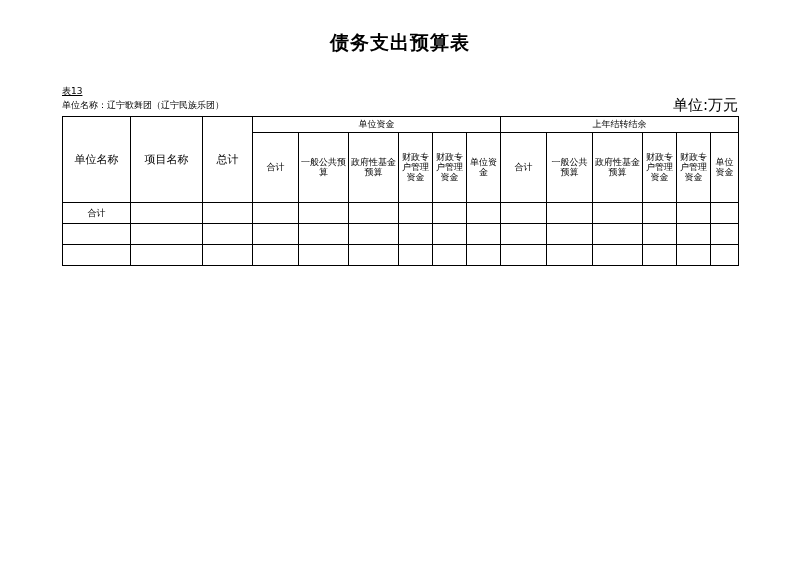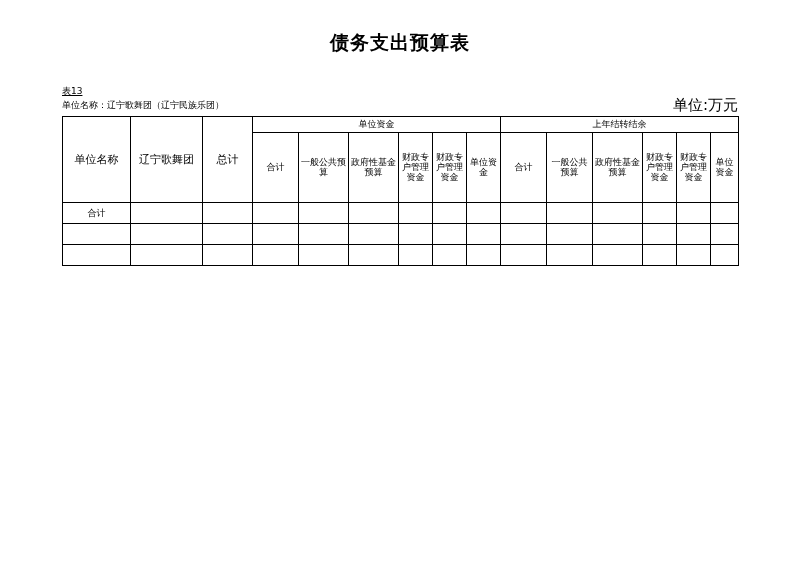--- a/index.html
+++ b/index.html
@@ -113,21 +113,21 @@
       <col style="width:46px">
       <col style="width:46px">
       <col style="width:50px">
       <col style="width:34px">
       <col style="width:34px">
       <col style="width:28px">
     </colgroup>
     <thead>
       <tr class="grp-head">
         <td rowspan="2" class="rowlabel-head">单位名称</td>
-        <td rowspan="2" class="rowlabel-head">辽宁歌舞团</td>
+        <td rowspan="2" class="rowlabel-head">项目名称</td>
         <td rowspan="2" class="rowlabel-head">总计</td>
         <td colspan="6">单位资金</td>
         <td colspan="6">上年结转结余</td>
       </tr>
       <tr class="col-head">
         <td><span class="vtext">合计</span></td>
         <td><span class="vtext">一般公共预算</span></td>
         <td><span class="vtext">政府性基金预算</span></td>
         <td><span class="vtext">财政专户管理资金</span></td>
         <td><span class="vtext">财政专户管理资金</span></td>

